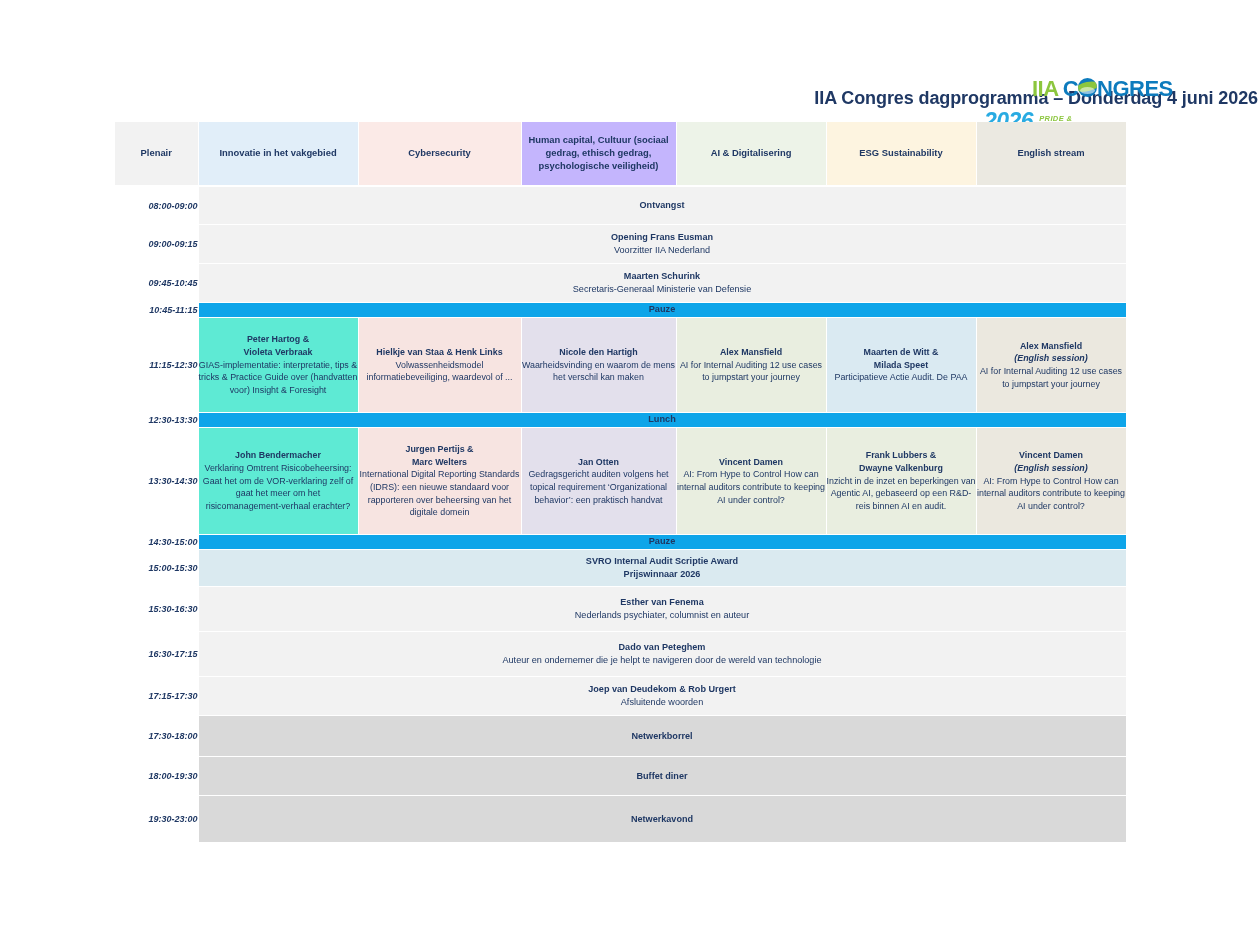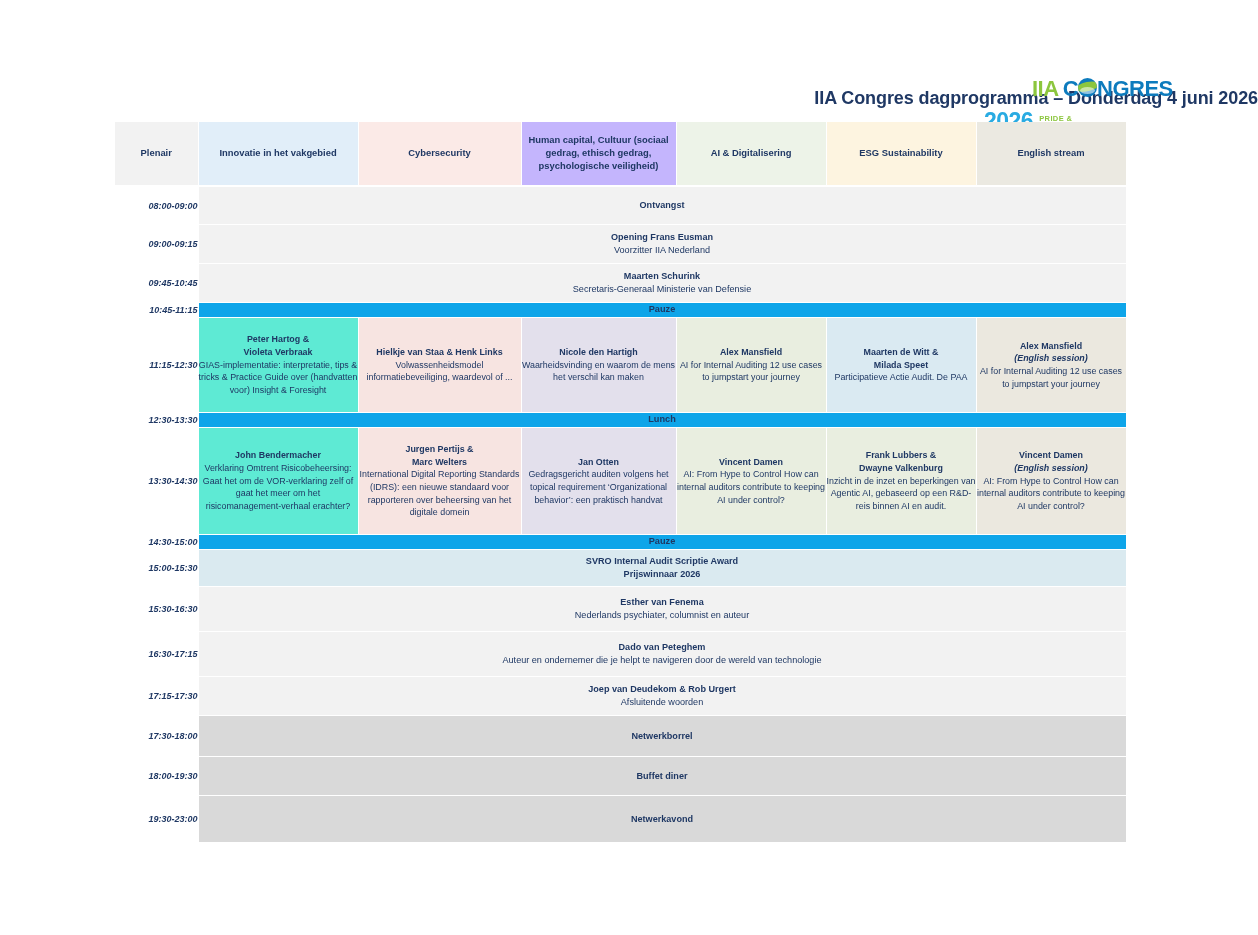--- a/index.html
+++ b/index.html
@@ -100,20 +100,21 @@
     font-size: 22px;
     font-weight: bold;
     color: #0d7bbd;
     letter-spacing: -0.5px;
   }
   .logo-line2 {
     display: flex;
     align-items: flex-end;
     height: 24px;
     margin-top: 7px;
+    font-style: italic;
   }
   .logo-year {
     font-size: 23px;
     font-weight: bold;
     color: #29abe2;
     letter-spacing: -0.5px;
   }
   .logo-tag {
     margin-left: 6px;
     font-size: 7.5px;

